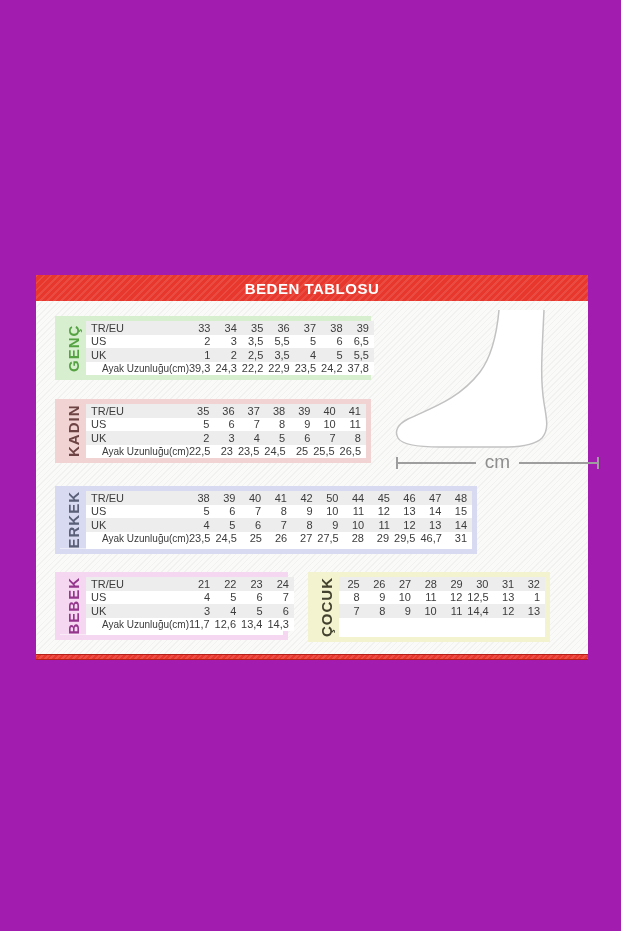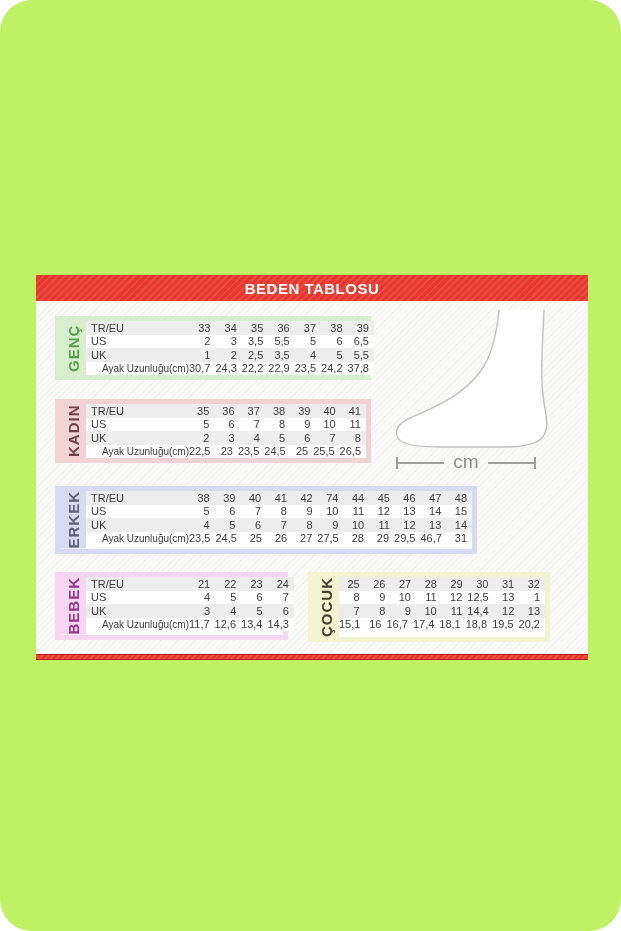--- a/index.html
+++ b/index.html
@@ -1,21 +1,21 @@
 <!DOCTYPE html>
 <html><head>
 <meta charset="utf-8">
 <style>
   * { margin:0; padding:0; box-sizing:border-box; }
   html,body { background:#ffffff; }
   body {
     font-family: "Liberation Sans", sans-serif;
     width:621px; height:931px; position:relative; overflow:hidden;
   }
-  .page { position:absolute; inset:0; background:#bef264;border-radius:32px; }
+  .page { position:absolute; inset:0; background:#a21caf; }
 
   
   .header-bar {
     position:absolute; left:36px; top:275px; width:552px; height:26px;
     background-color:#e8372c;
     background-image:repeating-linear-gradient(135deg, rgba(255,255,255,0.10) 0 2px, transparent 2px 5px);
     display:flex; align-items:center; justify-content:center;
   }
   .header-bar .title {
     color:#ffffff; font-weight:bold; font-size:15px; letter-spacing:0.5px;
@@ -62,21 +62,21 @@
   .t-bebek { left:19px;  top:271px; width:233px; }
   .t-cocuk { left:272px; top:271px; width:242px; }
 
   
   .foot-svg { position:absolute; left:355px; top:7px; width:178px; height:146px; }
   .info-note {
     position:absolute; left:352px; top:17px; width:140px;
     font-size:11px; line-height:1.6; color:#9e9e9e;
   }
   .measure {
-    position:absolute; left:360px; top:150px; width:140px; height:24px;
+    position:absolute; left:360px; top:150px; width:203px; height:24px;
     display:flex; align-items:center; color:#8f8f8f;
   }
   .measure .cap { width:2px; height:12px; background:#9e9e9e; }
   .measure .seg { flex:1; height:2px; background:#9e9e9e; }
   .measure .cm-label { padding:0 9px; font-size:19px; line-height:1; position:relative; top:-2px; }
 </style>
 </head>
 <body>
 
 <div class="page">
@@ -115,21 +115,21 @@
             <div class="cell">1</div>
             <div class="cell">2</div>
             <div class="cell">2,5</div>
             <div class="cell">3,5</div>
             <div class="cell">4</div>
             <div class="cell">5</div>
             <div class="cell">5,5</div>
           </div>
           <div class="row">
             <div class="row-label small">Ayak Uzunluğu(cm)</div>
-            <div class="cell">30,7</div>
+            <div class="cell">39,3</div>
             <div class="cell">24,3</div>
             <div class="cell">22,2</div>
             <div class="cell">22,9</div>
             <div class="cell">23,5</div>
             <div class="cell">24,2</div>
             <div class="cell">37,8</div>
           </div>
         </div>
       </div>
     <div class="size-table t-kadin" style="border-color: rgb(242, 211, 211);">
@@ -180,21 +180,21 @@
     <div class="size-table t-erkek" style="border-color: rgb(216, 218, 241);">
         <div class="band" style="background-color: rgb(216, 218, 241); color: rgb(89, 96, 120);">ERKEK</div>
         <div class="rows">
           <div class="row">
             <div class="row-label">TR/EU</div>
             <div class="cell">38</div>
             <div class="cell">39</div>
             <div class="cell">40</div>
             <div class="cell">41</div>
             <div class="cell">42</div>
-            <div class="cell">74</div>
+            <div class="cell">50</div>
             <div class="cell">44</div>
             <div class="cell">45</div>
             <div class="cell">46</div>
             <div class="cell">47</div>
             <div class="cell">48</div>
           </div>
           <div class="row">
             <div class="row-label">US</div>
             <div class="cell">5</div>
             <div class="cell">6</div>
@@ -297,30 +297,20 @@
           <div class="row">
             <div class="cell">7</div>
             <div class="cell">8</div>
             <div class="cell">9</div>
             <div class="cell">10</div>
             <div class="cell">11</div>
             <div class="cell">14,4</div>
             <div class="cell">12</div>
             <div class="cell">13</div>
           </div>
-          <div class="row">
-            <div class="cell">15,1</div>
-            <div class="cell">16</div>
-            <div class="cell">16,7</div>
-            <div class="cell">17,4</div>
-            <div class="cell">18,1</div>
-            <div class="cell">18,8</div>
-            <div class="cell">19,5</div>
-            <div class="cell">20,2</div>
-          </div>
         </div>
       </div>
 
     <svg class="foot-svg" viewBox="0 0 178 146">
       <path d="M 153 2
                C 151 45 149 70 153 95
                C 156 112 158 122 151 130
                C 144 137 131 139 113 139
                L 49 139
                C 29 139 11 137 7 130

